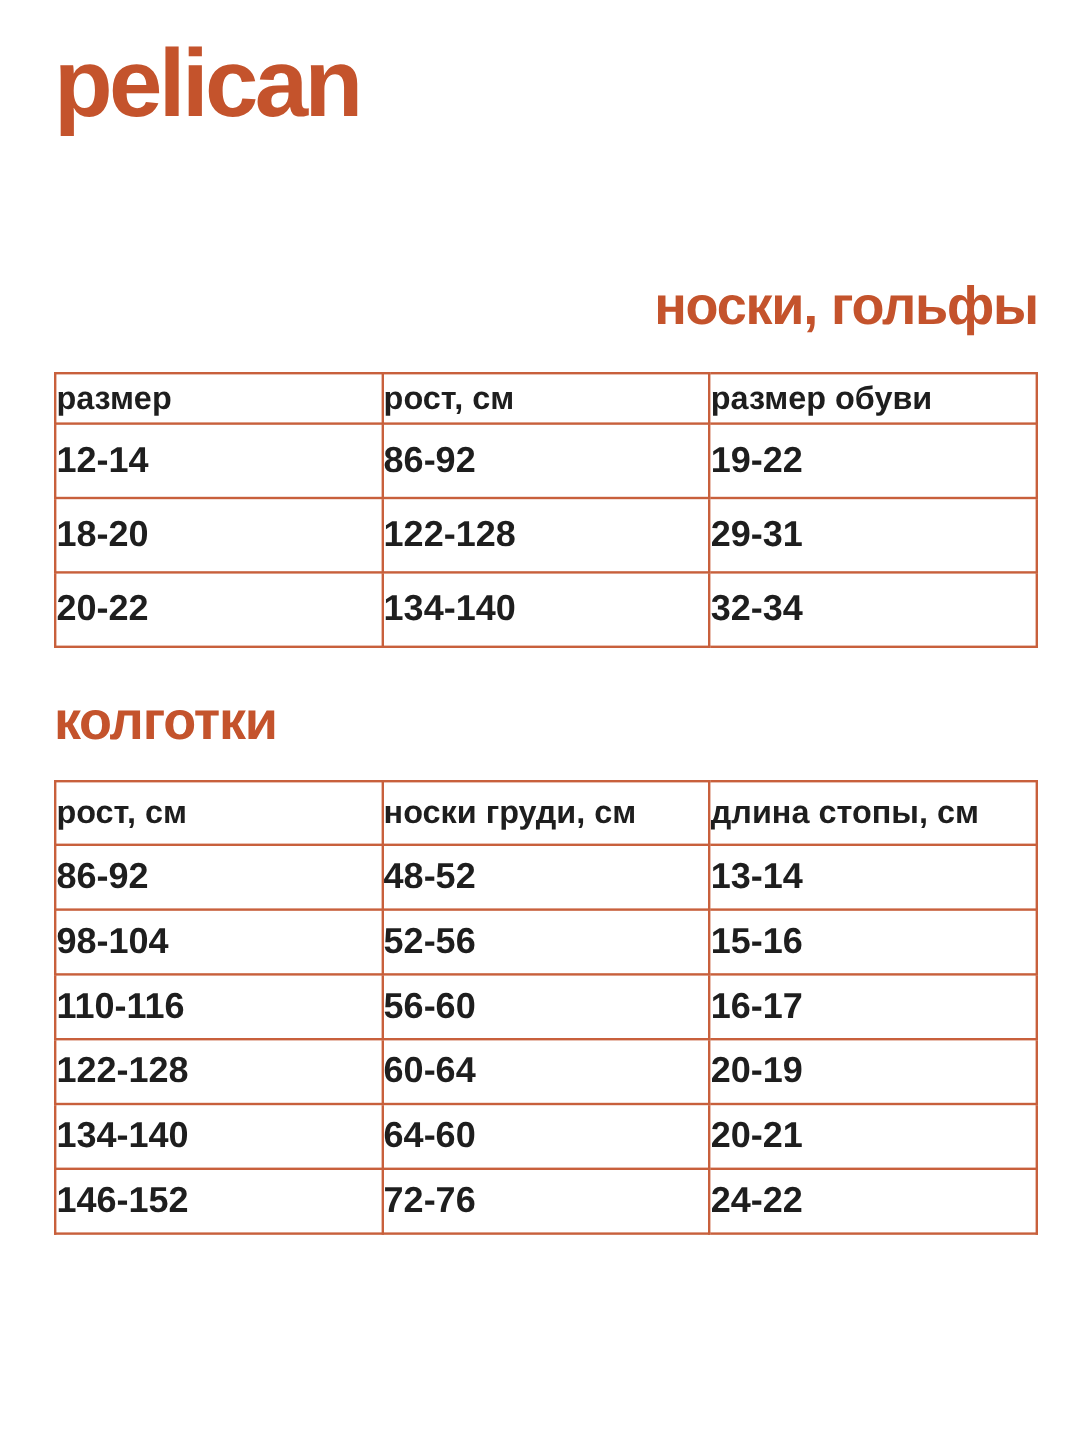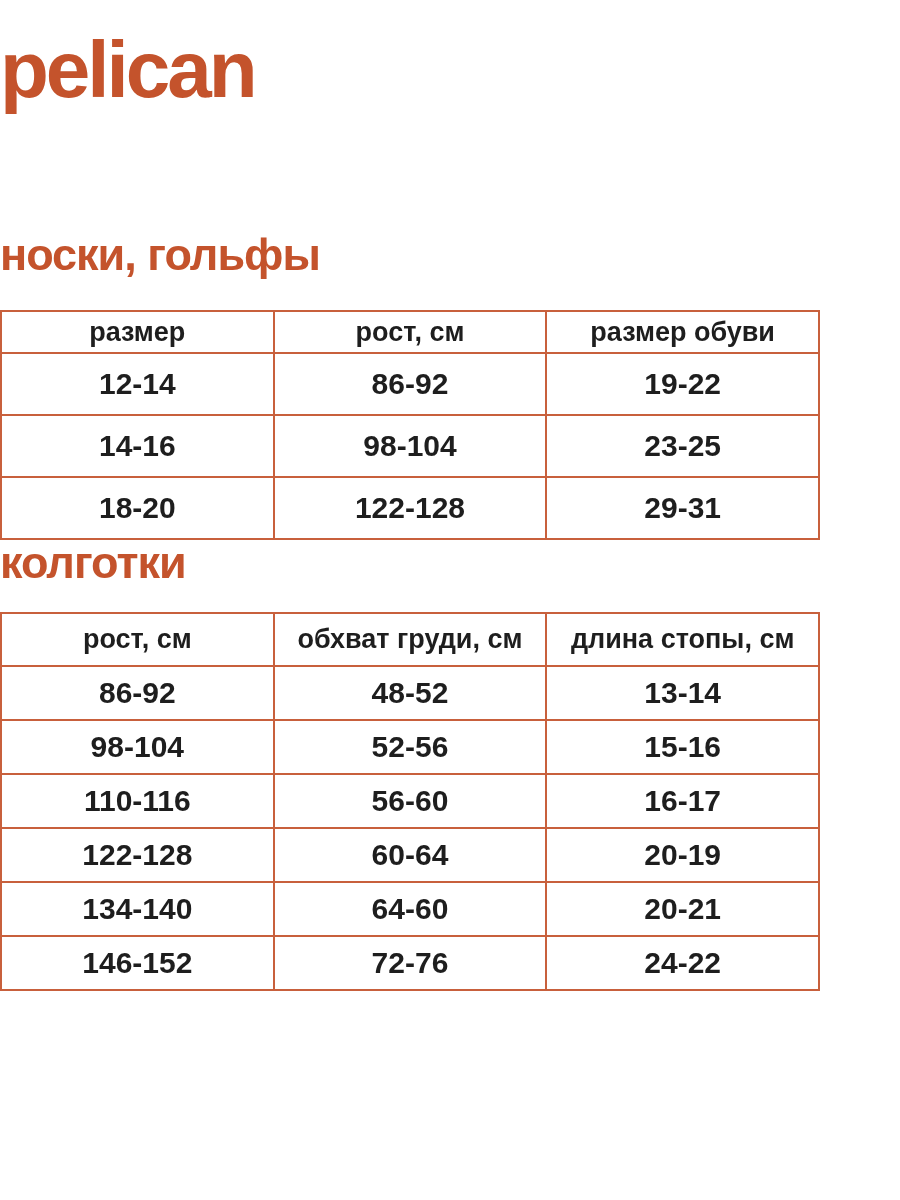--- a/index.html
+++ b/index.html
@@ -16,49 +16,50 @@
   body {
     width: 900px;
     height: 1200px;
     background: var(--bg);
     font-family: "Liberation Sans", sans-serif;
     font-weight: 700;
     color: var(--text);
     overflow: hidden;
   }
   .content {
+    padding-left: 45px;
     padding-right: 35px;
   }
   .logo {
     color: var(--accent);
     font-size: 80px;
     line-height: 1.0;
     letter-spacing: -3px;
     margin: 30px 0 0 0;
     font-weight: 700;
   }
   .section-title {
     color: var(--accent);
     font-size: 45px;
     line-height: 1.0;
     letter-spacing: -1px;
     margin: 0;
     font-weight: 700;
   }
-  .title-socks { margin-top: 122px; }
-  .title-tights { }
+  .title-socks { margin-top: 122px; text-align: right; }
+  .title-tights { margin-top: 38px; }
   table.size-table {
     border-collapse: collapse;
     table-layout: fixed;
     width: 820px;
   }
   table.size-table th,
   table.size-table td {
     border: 2px solid var(--border);
-    text-align: center;
+    text-align: left;
     vertical-align: middle;
     padding: 0;
   }
   table.size-table th {
     font-size: 27px;
     font-weight: 700;
     color: var(--text);
   }
   table.size-table td {
     font-size: 30px;
@@ -89,40 +90,40 @@
             <th>размер обуви</th>
           </tr>
         </thead>
         <tbody>
           <tr>
             <td>12-14</td>
             <td>86-92</td>
             <td>19-22</td>
           </tr>
           <tr>
-            <td>14-16</td>
-            <td>98-104</td>
-            <td>23-25</td>
-          </tr>
-          <tr>
             <td>18-20</td>
             <td>122-128</td>
             <td>29-31</td>
+          </tr>
+          <tr>
+            <td>20-22</td>
+            <td>134-140</td>
+            <td>32-34</td>
           </tr>
         </tbody>
       </table>
   </section>
 
   <section>
     <h2 class="section-title title-tights">колготки</h2>
     <table class="size-table t-tights">
         <thead>
           <tr>
             <th>рост, см</th>
-            <th>обхват груди, см</th>
+            <th>носки груди, см</th>
             <th>длина стопы, см</th>
           </tr>
         </thead>
         <tbody>
           <tr>
             <td>86-92</td>
             <td>48-52</td>
             <td>13-14</td>
           </tr>
           <tr>

